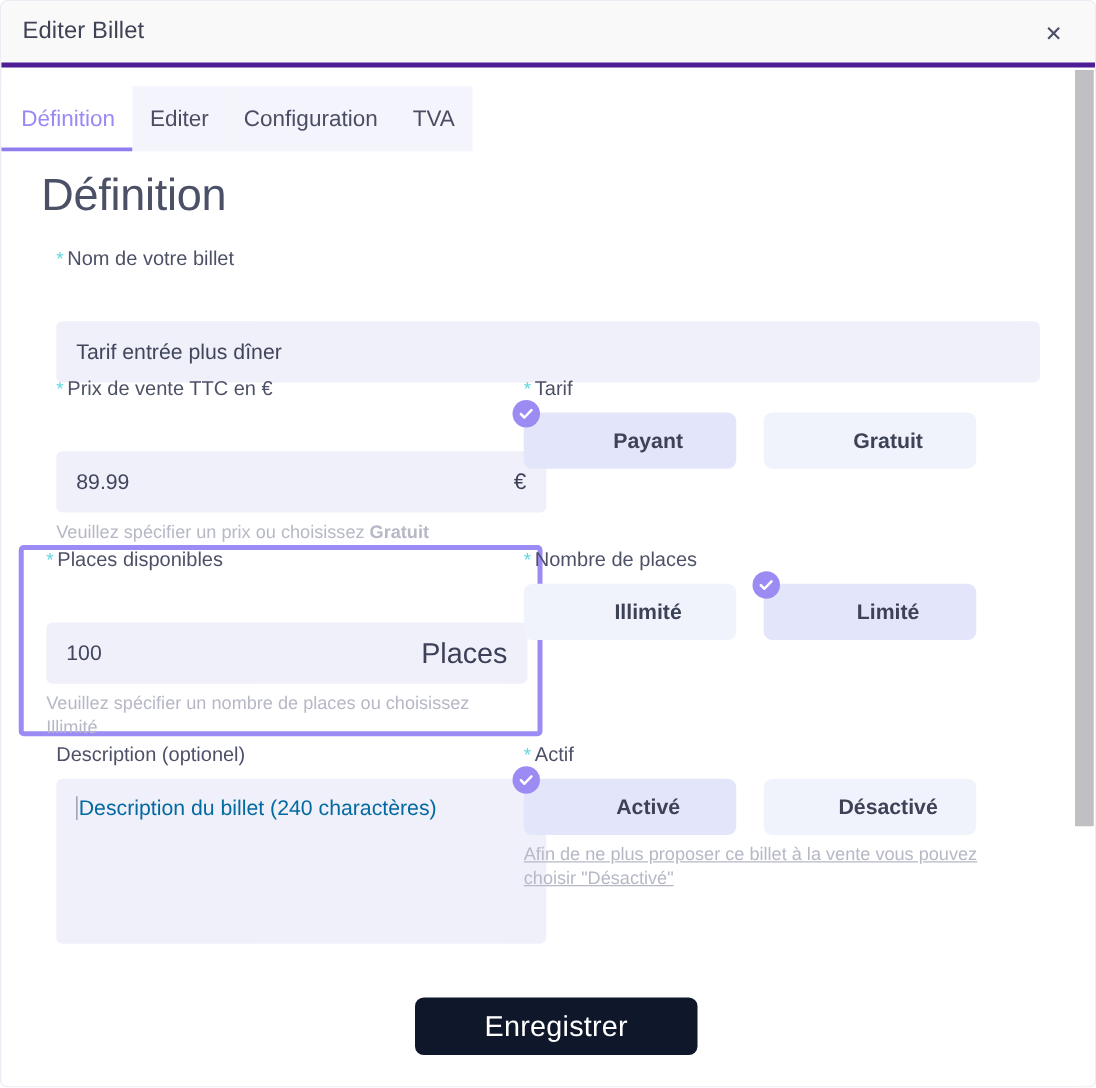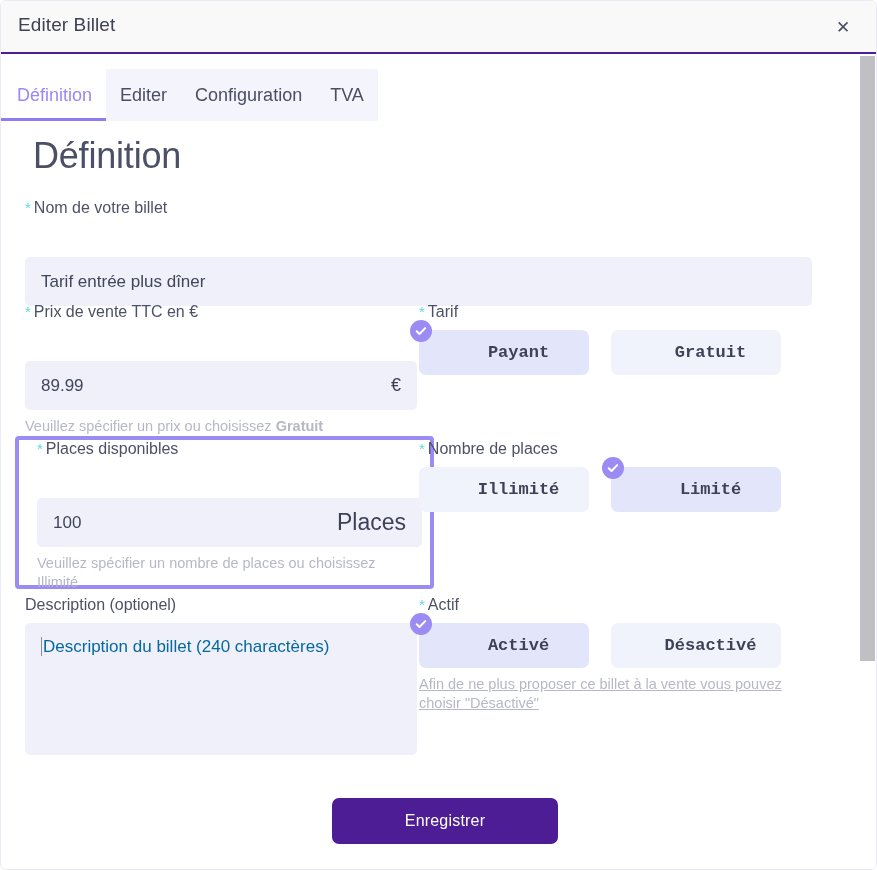--- a/index.html
+++ b/index.html
@@ -28,21 +28,21 @@
     overflow: hidden;
   }
 
   
   .modal-header {
     position: absolute;
     left: 0; top: 0;
     width: 877px;
     height: 53px;
     background: #f9f9fa;
-    border-bottom: 2px solid #4c1d95;
+    border-bottom: 4px solid #4c1d95;
   }
   .modal-title {
     position: absolute;
     left: 17px;
     top: 13px;
     font-size: 19px;
     color: #3f4255;
     letter-spacing: .1px;
   }
   .close-btn {
@@ -107,21 +107,21 @@
   .page-heading {
     position: absolute;
     left: 32px;
     top: 14px;
     font-size: 36px;
     font-weight: 400;
     color: #4b5066;
     letter-spacing: -.2px;
   }
 
-  .col-left  { position: absolute; left: 24px;  width: 392px; }
+  .col-left  { position: absolute; left: 44px;  width: 392px; }
   .col-right { position: absolute; left: 418px; width: 392px; }
 
   .field-label {
     font-size: 16px;
     color: #4d5167;
     margin-bottom: 9px;
     display: block;
     white-space: nowrap;
   }
   .req {
@@ -195,21 +195,21 @@
     background: #f0f3fc;
     display: flex;
     align-items: center;
     justify-content: center;
     font-size: 17px;
     font-weight: 700;
     color: #3d4257;
     cursor: pointer;
     position: relative;
     border: none;
-    font-family: Liberation Mono, monospace;
+    font-family: Liberation Sans, sans-serif;
     padding-left: 29px;
   }
   .toggle-btn.selected {
     background: #e3e6fb;
   }
   .check-badge {
     position: absolute;
     left: -9px;
     top: -10px;
     width: 22px;
@@ -234,25 +234,25 @@
     background: #ffffff;
   }
 
   
   .save-btn {
     position: absolute;
     left: 331px;
     top: 797px;
     width: 226px;
     height: 46px;
-    background: #4c1d95;
+    background: #0f172a;
     border: none;
     border-radius: 7px;
     color: #ffffff;
-    font-size: 16px;
+    font-size: 23px;
     cursor: pointer;
     font-family: "Liberation Sans", sans-serif;
     letter-spacing: .2px;
   }
 
   
   .scrollbar-track {
     position: absolute;
     right: 0;
     top: 54px;

